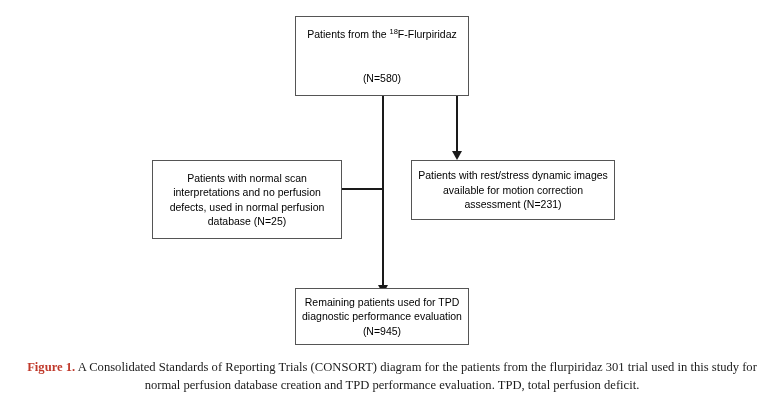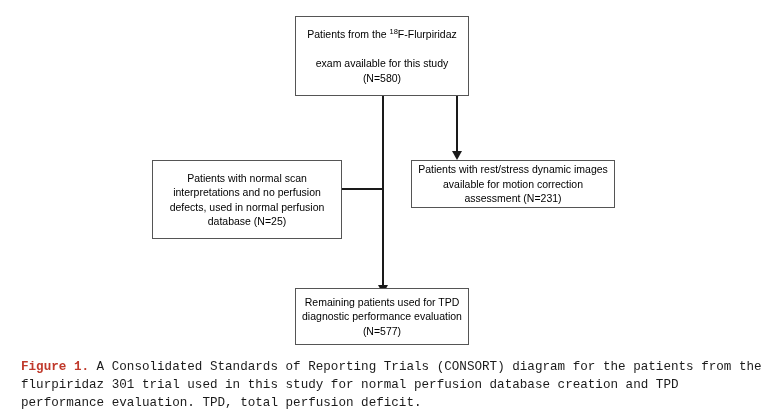--- a/index.html
+++ b/index.html
@@ -47,21 +47,21 @@
     color: #000000;
     padding: 18px 6px;
   }
   .flow-box .box-text {
     display: block;
     width: 100%;
   }
 
   #box-top     { left: 295px; top: 16px;  width: 174px; height: 80px; }
   #box-left    { left: 152px; top: 160px; width: 190px; height: 79px; }
-  #box-right   { left: 411px; top: 160px; width: 204px; height: 48px; }
+  #box-right   { left: 411px; top: 160px; width: 204px; height: 60px; }
   #box-bottom  { left: 295px; top: 288px; width: 174px; height: 57px; }
 
   sup.iso {
     font-size: 7.5px;
     vertical-align: super;
     line-height: 0;
   }
 
   
   .conn {
@@ -96,25 +96,25 @@
   #arrow-to-right-box  { left: 452px; top: 151px; }
   #arrow-to-bottom-box { left: 378px; top: 285px; }
   #arrow-to-left-box   { left: 323px; top: 184px; }
 
   
   #caption {
     position: absolute;
     left: 21px;
     top: 358px;
     width: 742px;
-    font-family: Liberation Mono, monospace;
+    font-family: Liberation Serif, serif;
     font-size: 12.6px;
     line-height: 18px;
     color: #1b1b1b;
-    text-align: left;
+    text-align: center;
   }
   #caption-label {
     color: #c0392b;
     font-weight: bold;
   }
   #caption-body { color: #1b1b1b; }
 </style>
 </head>
 <body>
 
@@ -124,32 +124,32 @@
 
     <div class="conn conn-v" id="line-trunk-left"></div>
     <div class="conn conn-v" id="line-trunk-right"></div>
     <div class="conn conn-h" id="line-branch-left"></div>
 
     <div class="arrowhead arrow-down" id="arrow-to-right-box"></div>
     <div class="arrowhead arrow-down" id="arrow-to-bottom-box"></div>
     <div class="arrowhead arrow-left" id="arrow-to-left-box"></div>
 
     <div class="flow-box" id="box-top">
-      <span class="box-text"><span>Patients from the </span><sup class="iso">18</sup><span>F-Flurpiridaz</span><br><br><span>exam available for this study</span><br><span>(N=580)</span></span>
+      <span class="box-text"><span>Patients from the </span><sup class="iso">18</sup><span>F-Flurpiridaz</span><br><br><br><span>(N=580)</span></span>
     </div>
 
     <div class="flow-box" id="box-left">
       <span class="box-text">Patients with normal scan interpretations and no perfusion defects, used in normal perfusion database (N=25)</span>
     </div>
 
     <div class="flow-box" id="box-right">
       <span class="box-text">Patients with rest/stress dynamic images available for motion correction assessment (N=231)</span>
     </div>
 
     <div class="flow-box" id="box-bottom">
-      <span class="box-text">Remaining patients used for TPD diagnostic performance evaluation (N=577)</span>
+      <span class="box-text">Remaining patients used for TPD diagnostic performance evaluation (N=945)</span>
     </div>
 
   </div>
 
   <div id="caption"><span id="caption-label">Figure 1.</span><span id="caption-body"> A Consolidated Standards of Reporting Trials (CONSORT) diagram for the patients from the flurpiridaz 301 trial used in this study for normal perfusion database creation and TPD performance evaluation. TPD, total perfusion deficit.</span></div>
 
 </div>
 
 </body></html>

